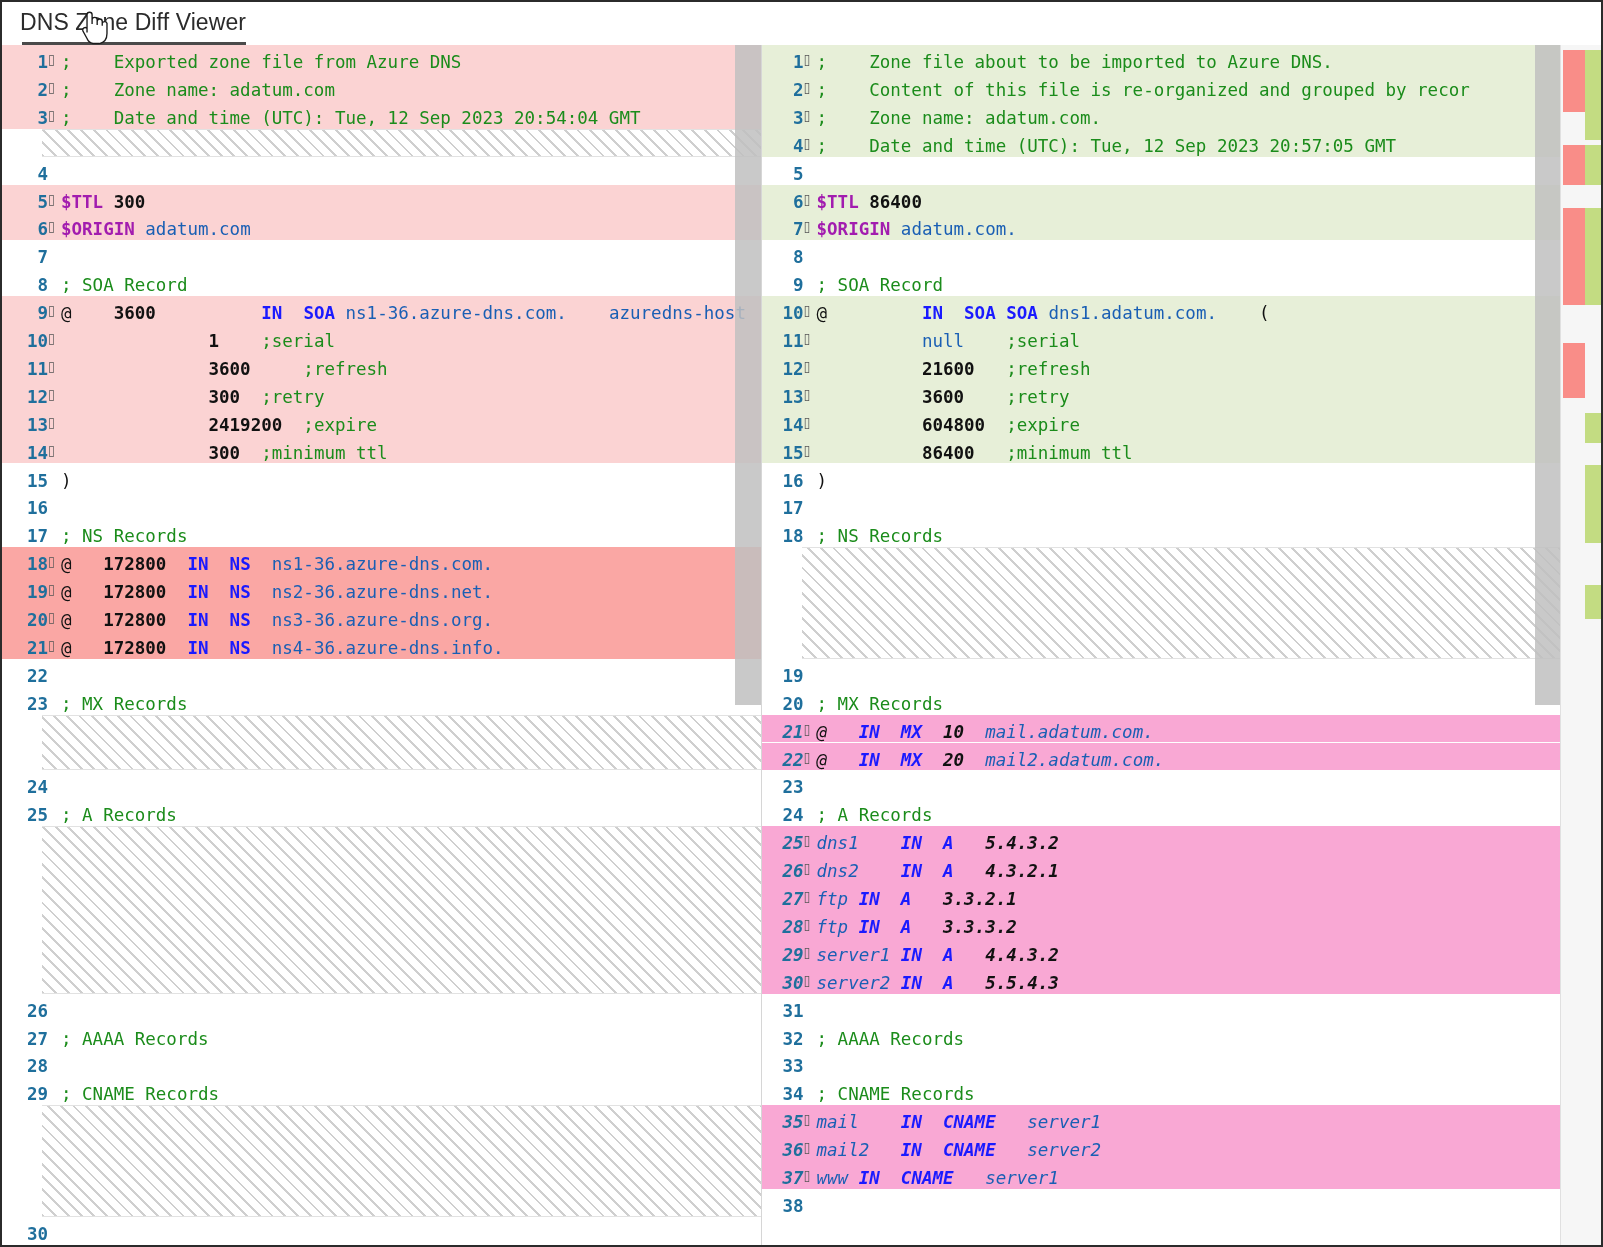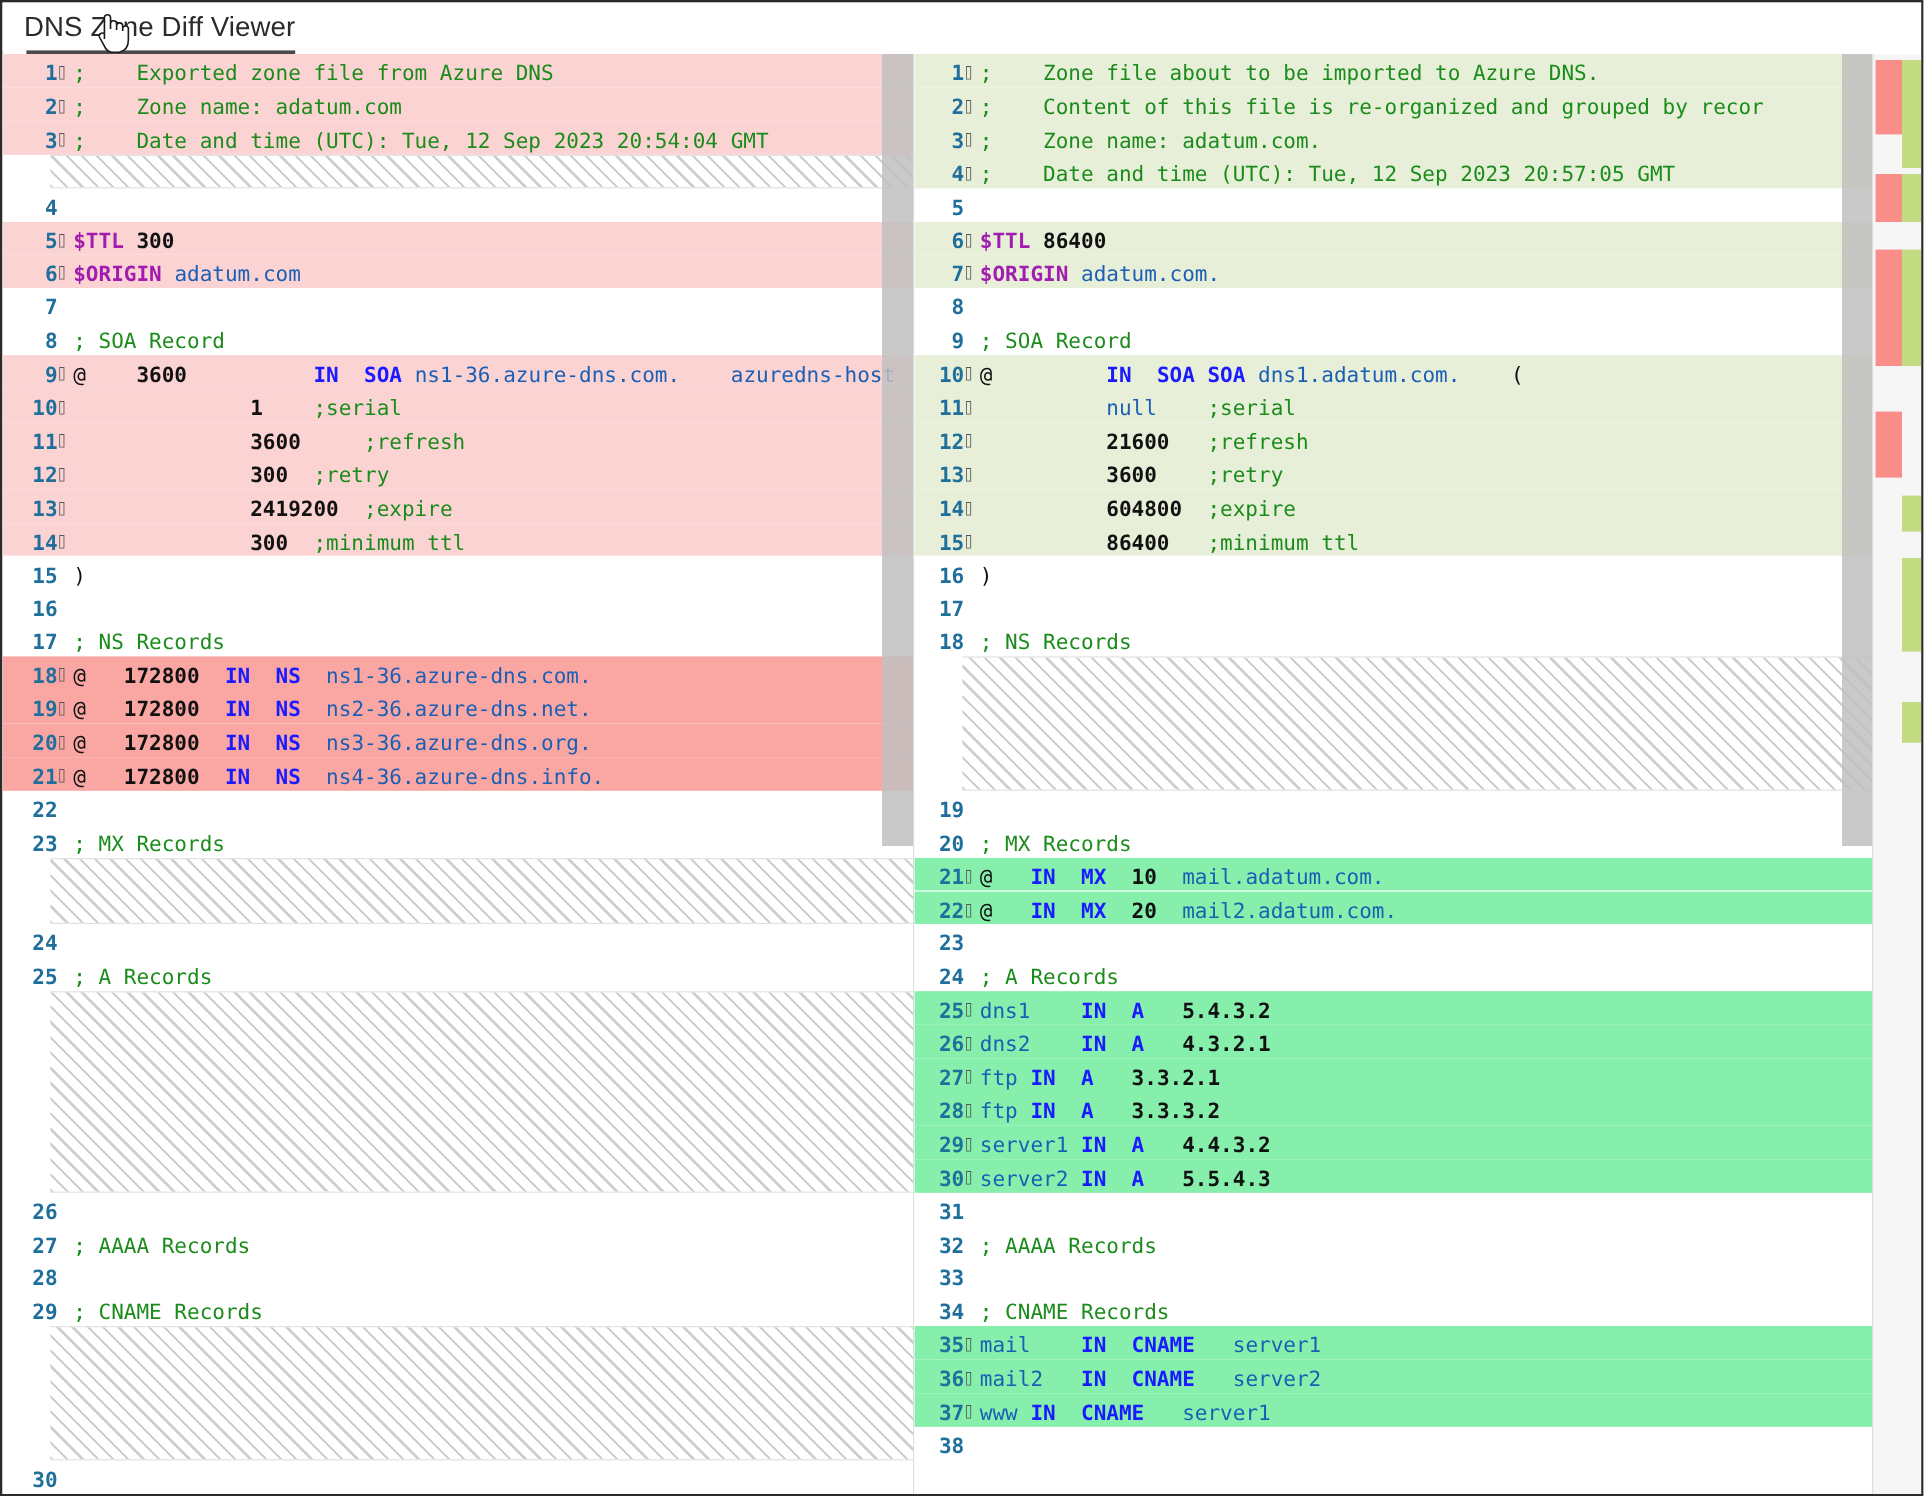--- a/index.html
+++ b/index.html
@@ -57,21 +57,21 @@
     white-space:pre;
   }
   .row{
     position:relative;height:27.9px;
     white-space:pre;
     box-sizing:border-box;
   }
   .row.del{background:#fbd3d3;}
   .row.ins{background:#e7efd8;}
   .row.del-strong{background:#faa7a4;}
-  .row.ins-strong{background:#86efac;}
+  .row.ins-strong{background:#f9a8d4;font-style:italic;}
   .gutter{
     display:inline-block;width:46px;text-align:right;
     color:#1f6f9c;font-weight:bold;
     vertical-align:top;
   }
   .pane-right .gutter{width:42px;}
   .foldmark{
     display:inline-block;width:13px;text-align:left;
     color:#555;font-size:12px;vertical-align:top;
     position:relative;top:-1px;

